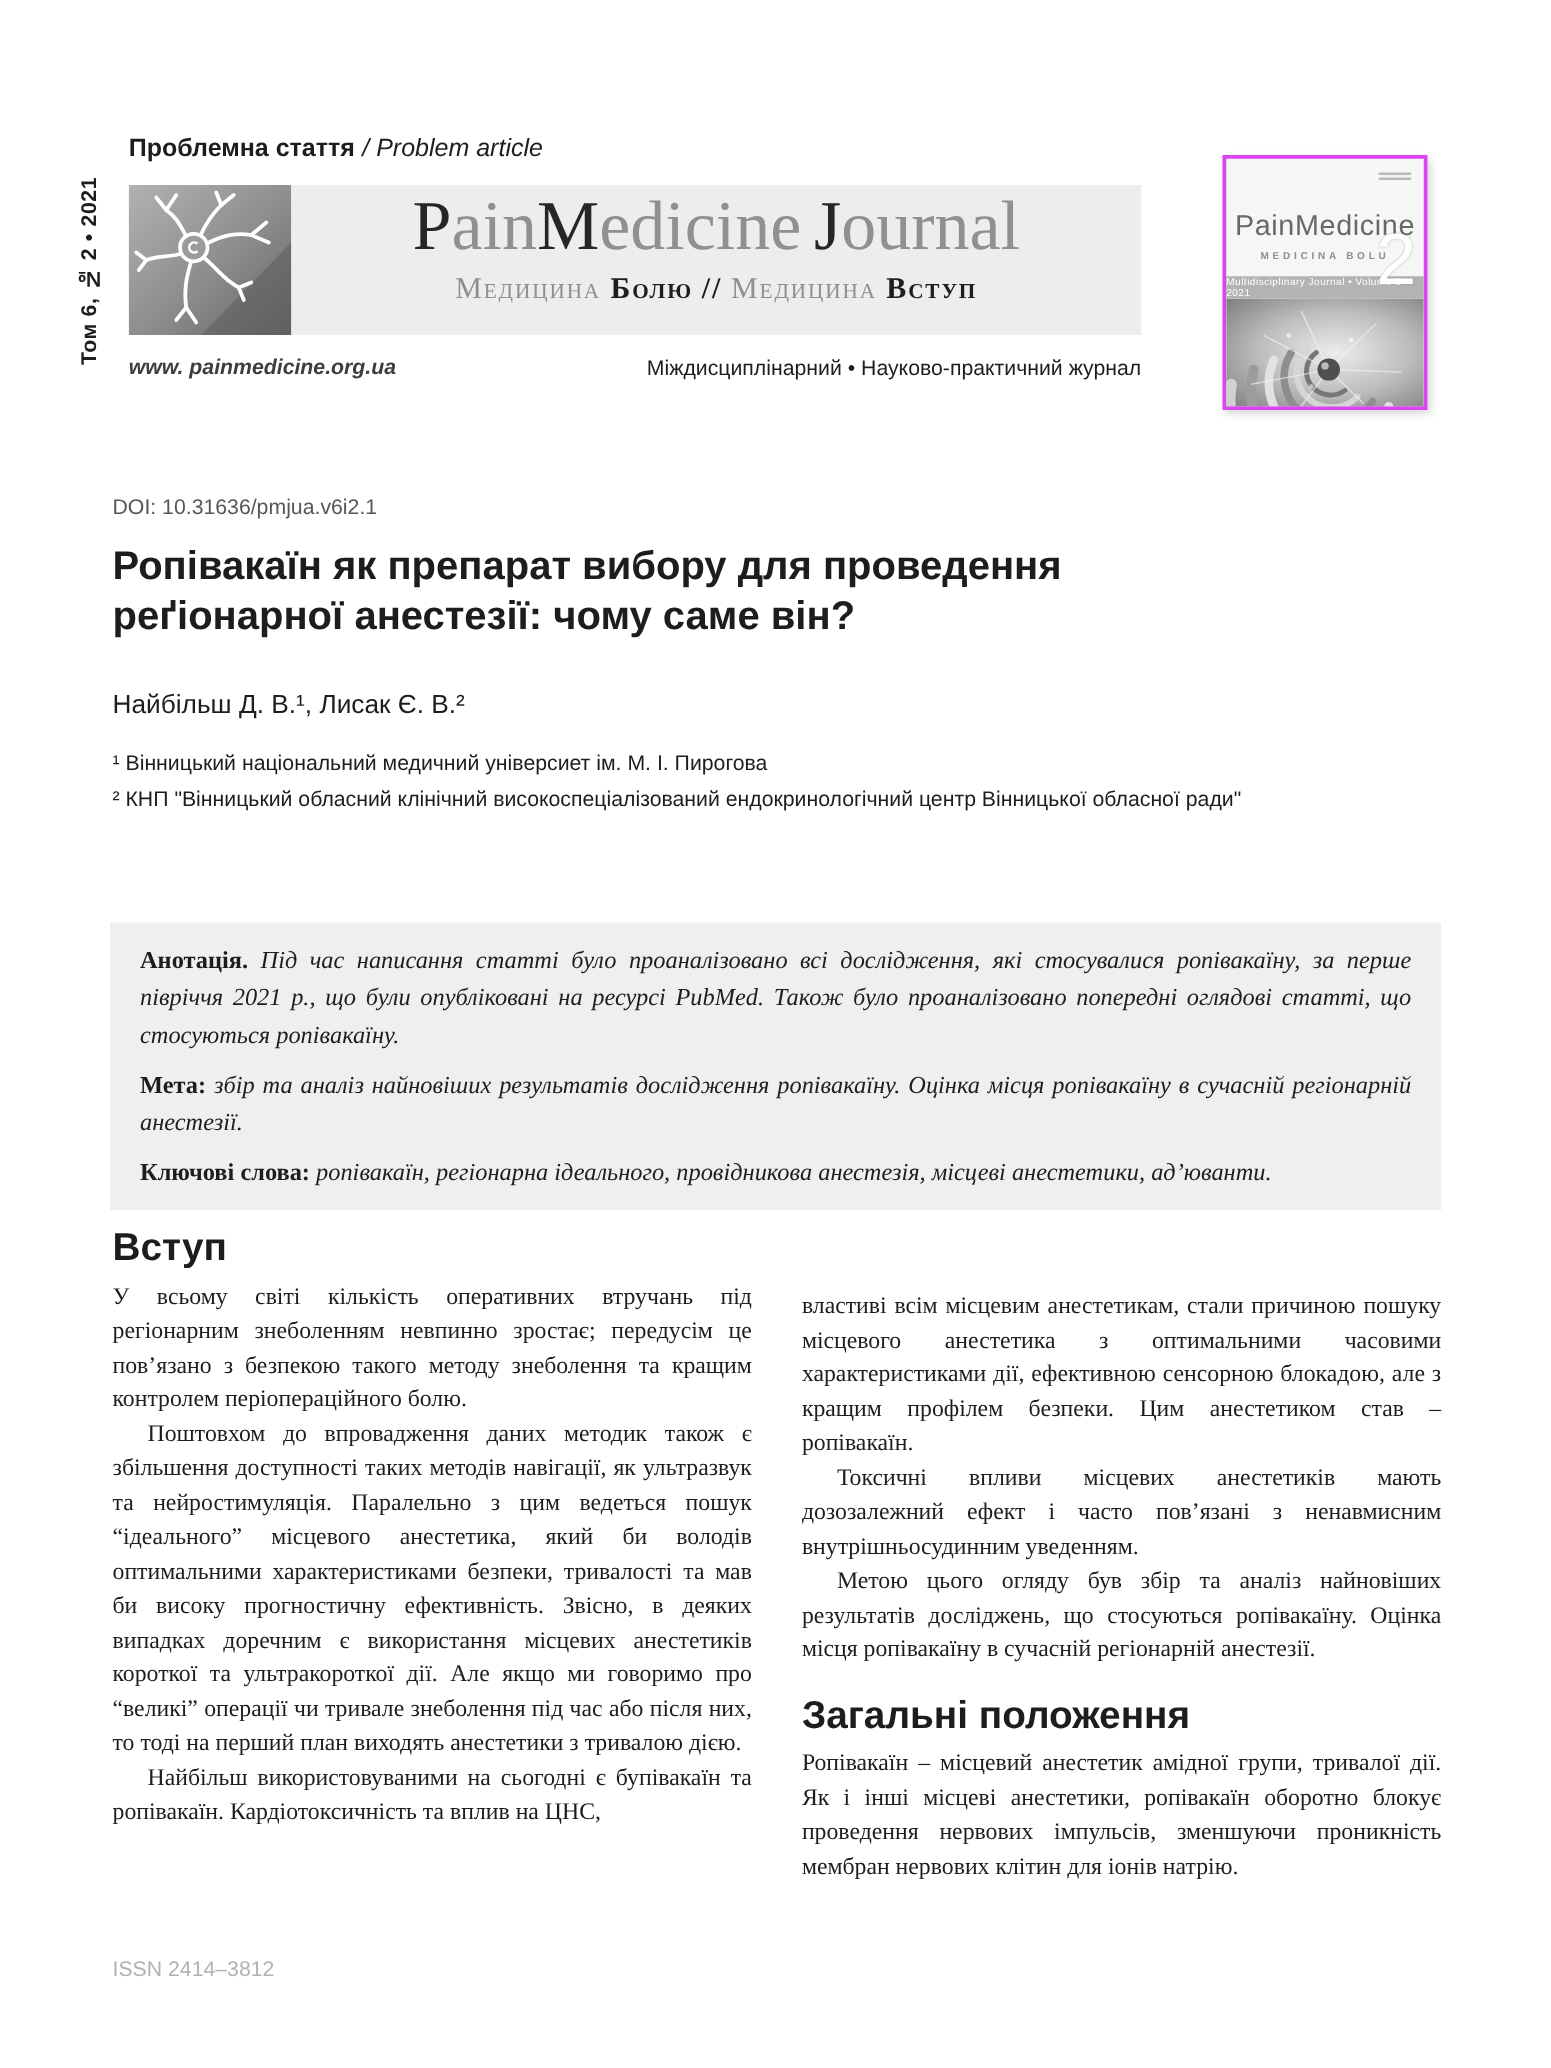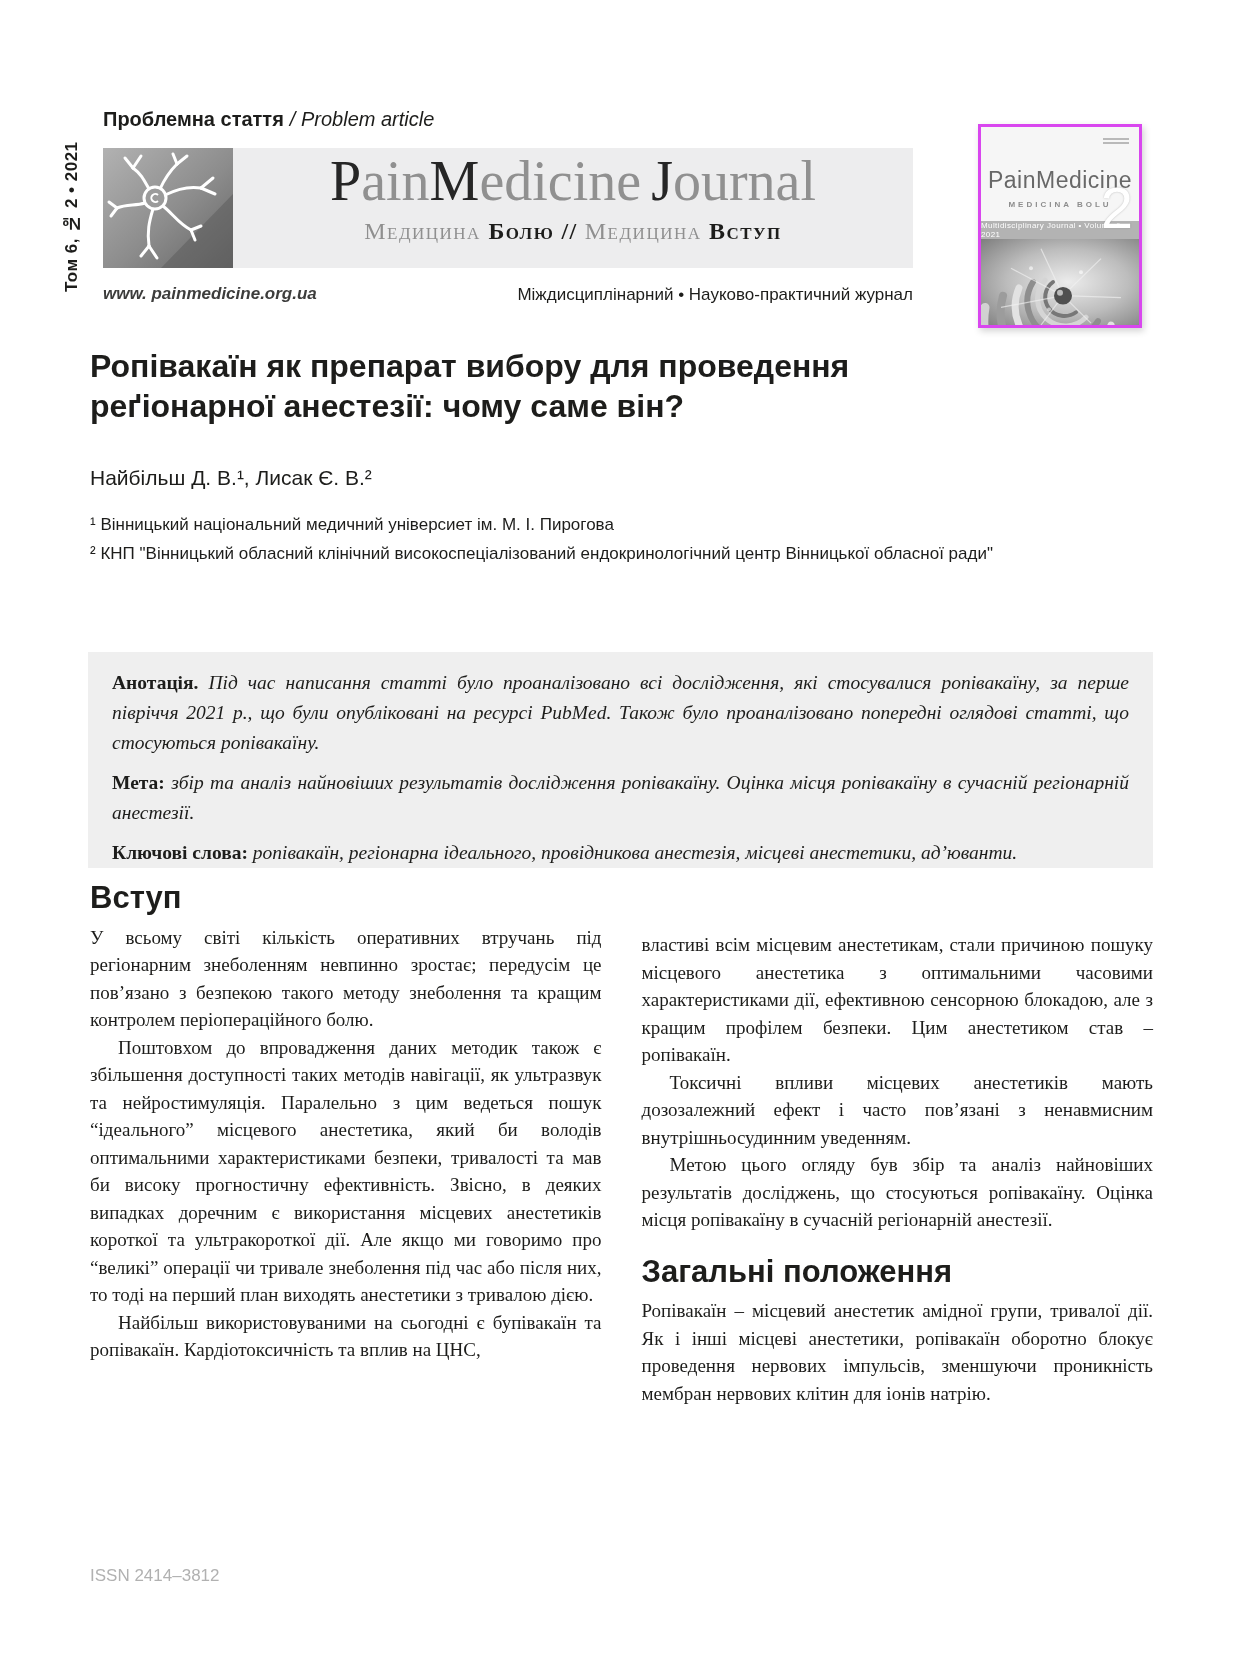--- a/index.html
+++ b/index.html
@@ -56,21 +56,21 @@
 
   
   .main { position:absolute; left:90px; right:88px; top:330px; }
   .doi { margin-top:66px; font-size:17px; color:#575756; }
   .title { margin:16px 0 0; font-size:32px; line-height:40px; font-weight:bold;
            max-width:850px; color:#1d1d1b; }
   .authors { margin-top:40px; font-size:21px; }
   .affiliations { margin-top:20px; font-size:17px; line-height:29px; }
 
   
-  .abstract { margin:84px 0 0 -2px; background:#efefef; padding:16px 24px 0;
+  .abstract { margin:84px 0 0 -2px; background:#efefef; padding:16px 24px 14px;
               font-family:"Liberation Serif",serif; font-size:19.5px; line-height:30px; }
   .abstract p { margin:0 0 10px; text-align:justify; }
   .abstract p:last-child { margin-bottom:0; }
   .abstract b { font-weight:bold; font-style:normal; }
   .abstract .it { font-style:italic; }
 
   
   .columns { display:flex; gap:40px; margin-top:16px; }
   .col { flex:1; font-family:"Liberation Serif",serif; font-size:19px;
          line-height:27.5px; text-align:justify; }
@@ -188,20 +188,21 @@
           <circle cx="79" cy="55" r="3" fill="#cfcfcf" opacity="0.85"></circle>
           <circle cx="50" cy="30" r="2" fill="#ffffff" opacity="0.6"></circle>
           <circle cx="100" cy="34" r="2" fill="#ffffff" opacity="0.6"></circle>
           <circle cx="68" cy="72" r="2" fill="#ffffff" opacity="0.55"></circle>
         </svg>
       </div>
     </div>
   </header>
 
   <main class="main">
+    <div class="doi">DOI: 10.31636/pmjua.v6i2.1</div>
     <h1 class="title">Ропівакаїн як препарат вибору для проведення реґіонарної анестезії: чому саме він?</h1>
     <div class="authors">Найбільш Д. В.¹, Лисак Є. В.²</div>
     <div class="affiliations">
       <div class="aff">¹ Вінницький національний медичний універсиет ім. М. І. Пирогова</div>
       <div class="aff">² КНП "Вінницький обласний клінічний високоспеціалізований ендокринологічний центр Вінницької обласної ради"</div>
     </div>
 
     <section class="abstract">
       <p>
         <b>Анотація.</b>

